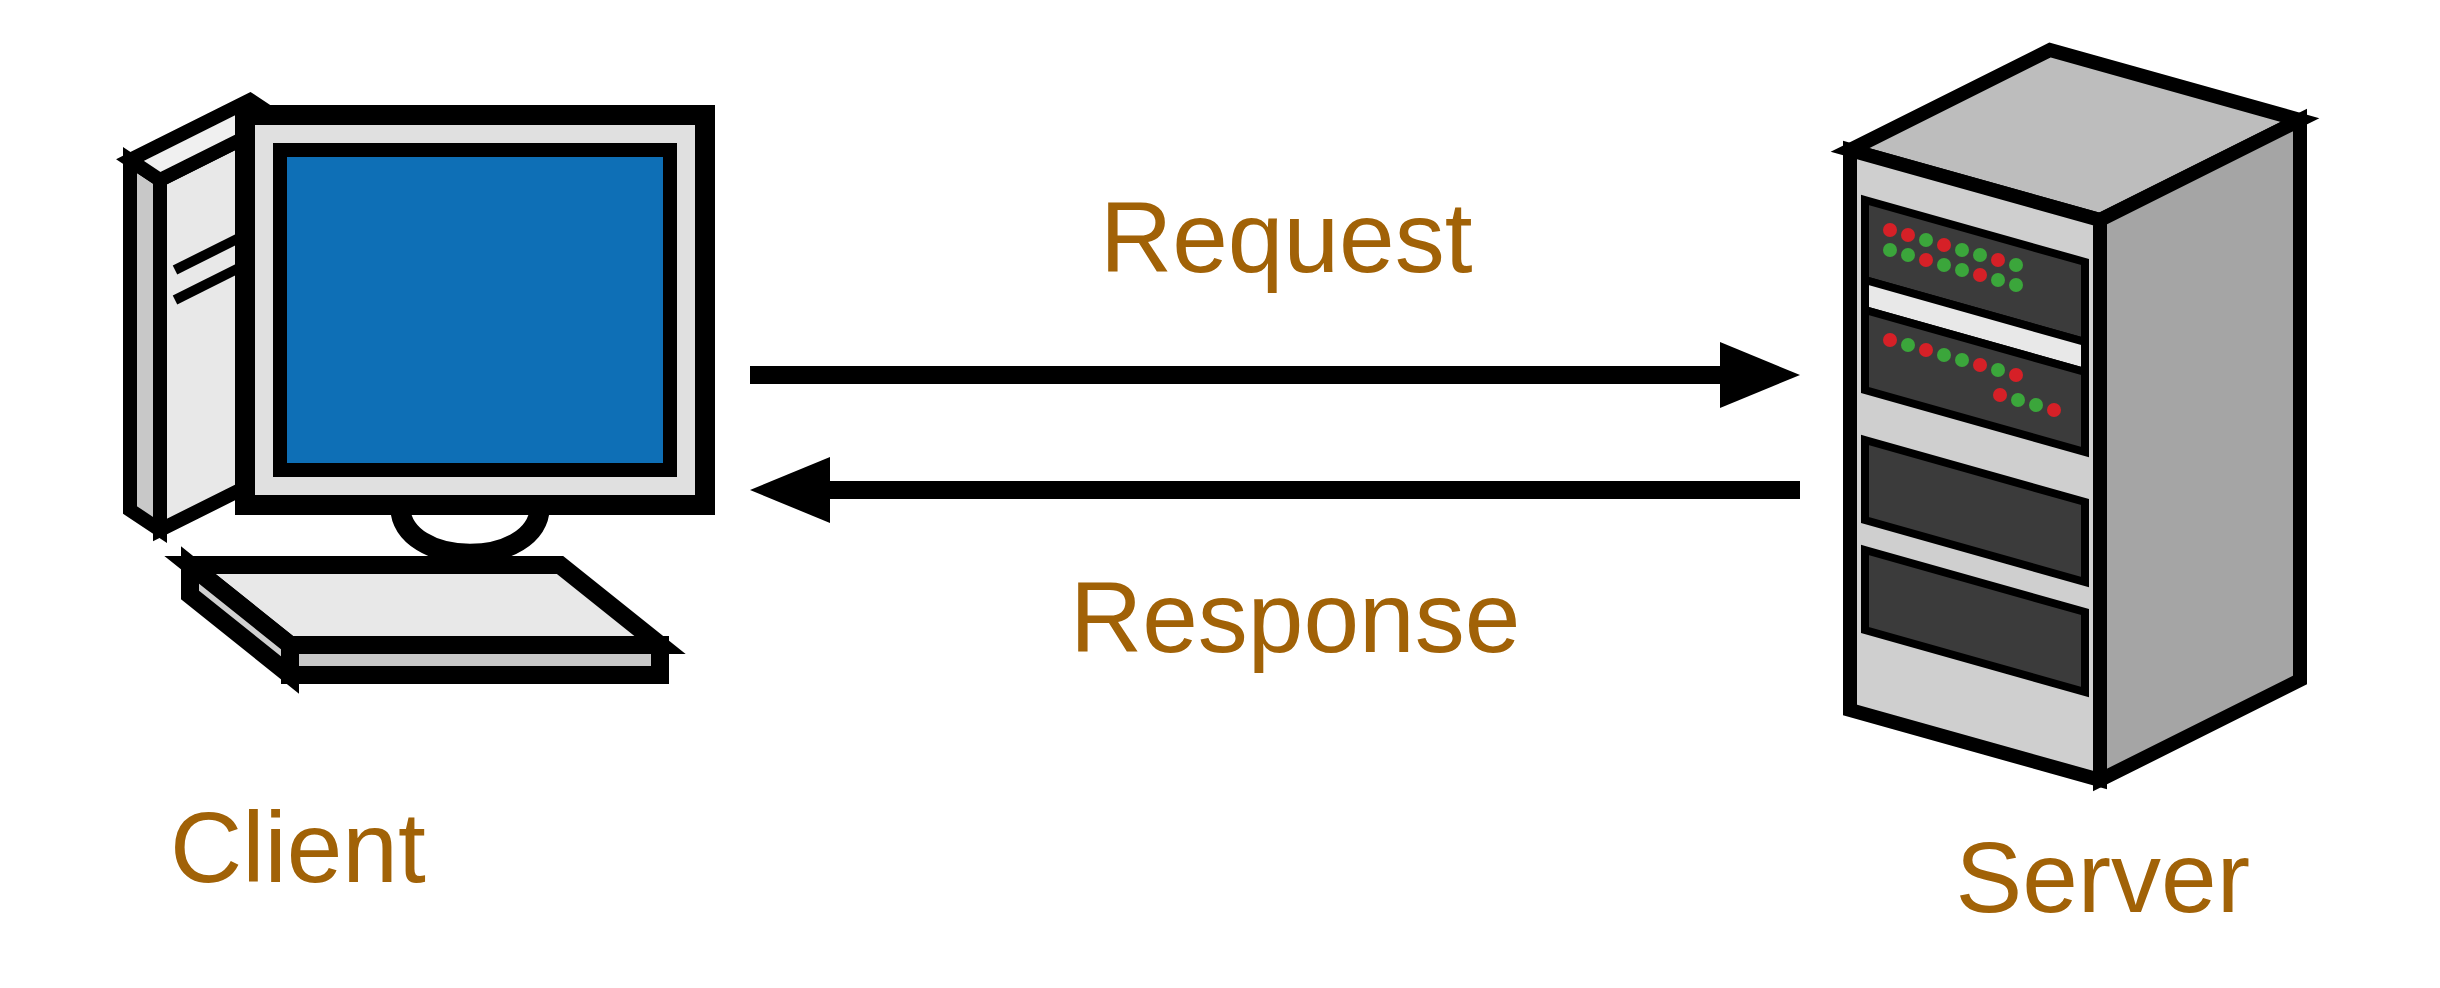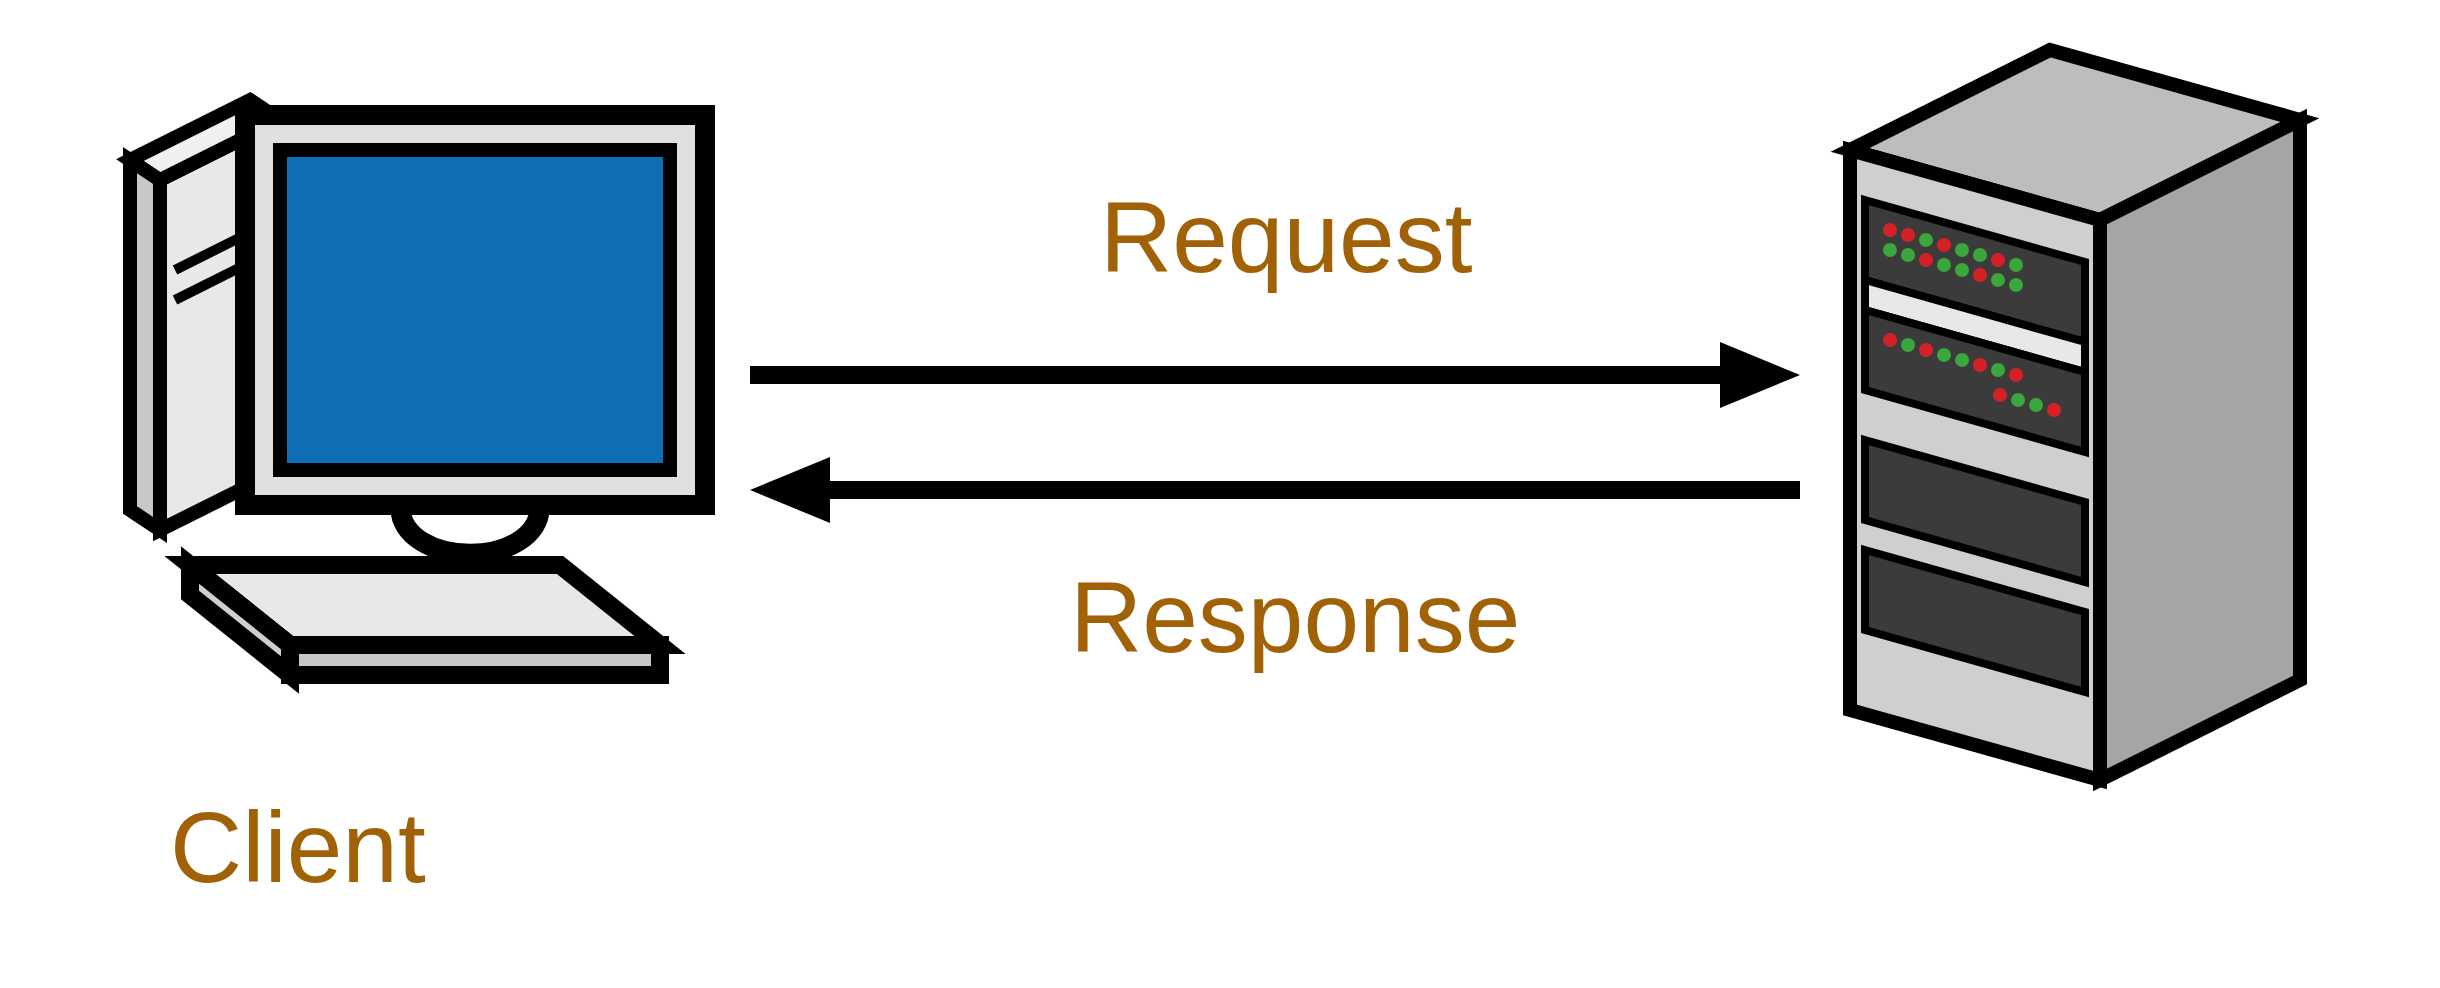--- a/index.html
+++ b/index.html
@@ -155,14 +155,15 @@
       <polygon points="1060,45 980,12 980,78" fill="#000"></polygon>
 
       <line x1="70" y1="160" x2="1060" y2="160" stroke="#000" stroke-width="18"></line>
       <polygon points="10,160 90,127 90,193" fill="#000"></polygon>
     </svg>
   </div>
 
   <div class="label request-label">Request</div>
   <div class="label response-label">Response</div>
   <div class="label client-label">Client</div>
+  <div class="label server-label">Server</div>
 
 </div>
 
 </body></html>

